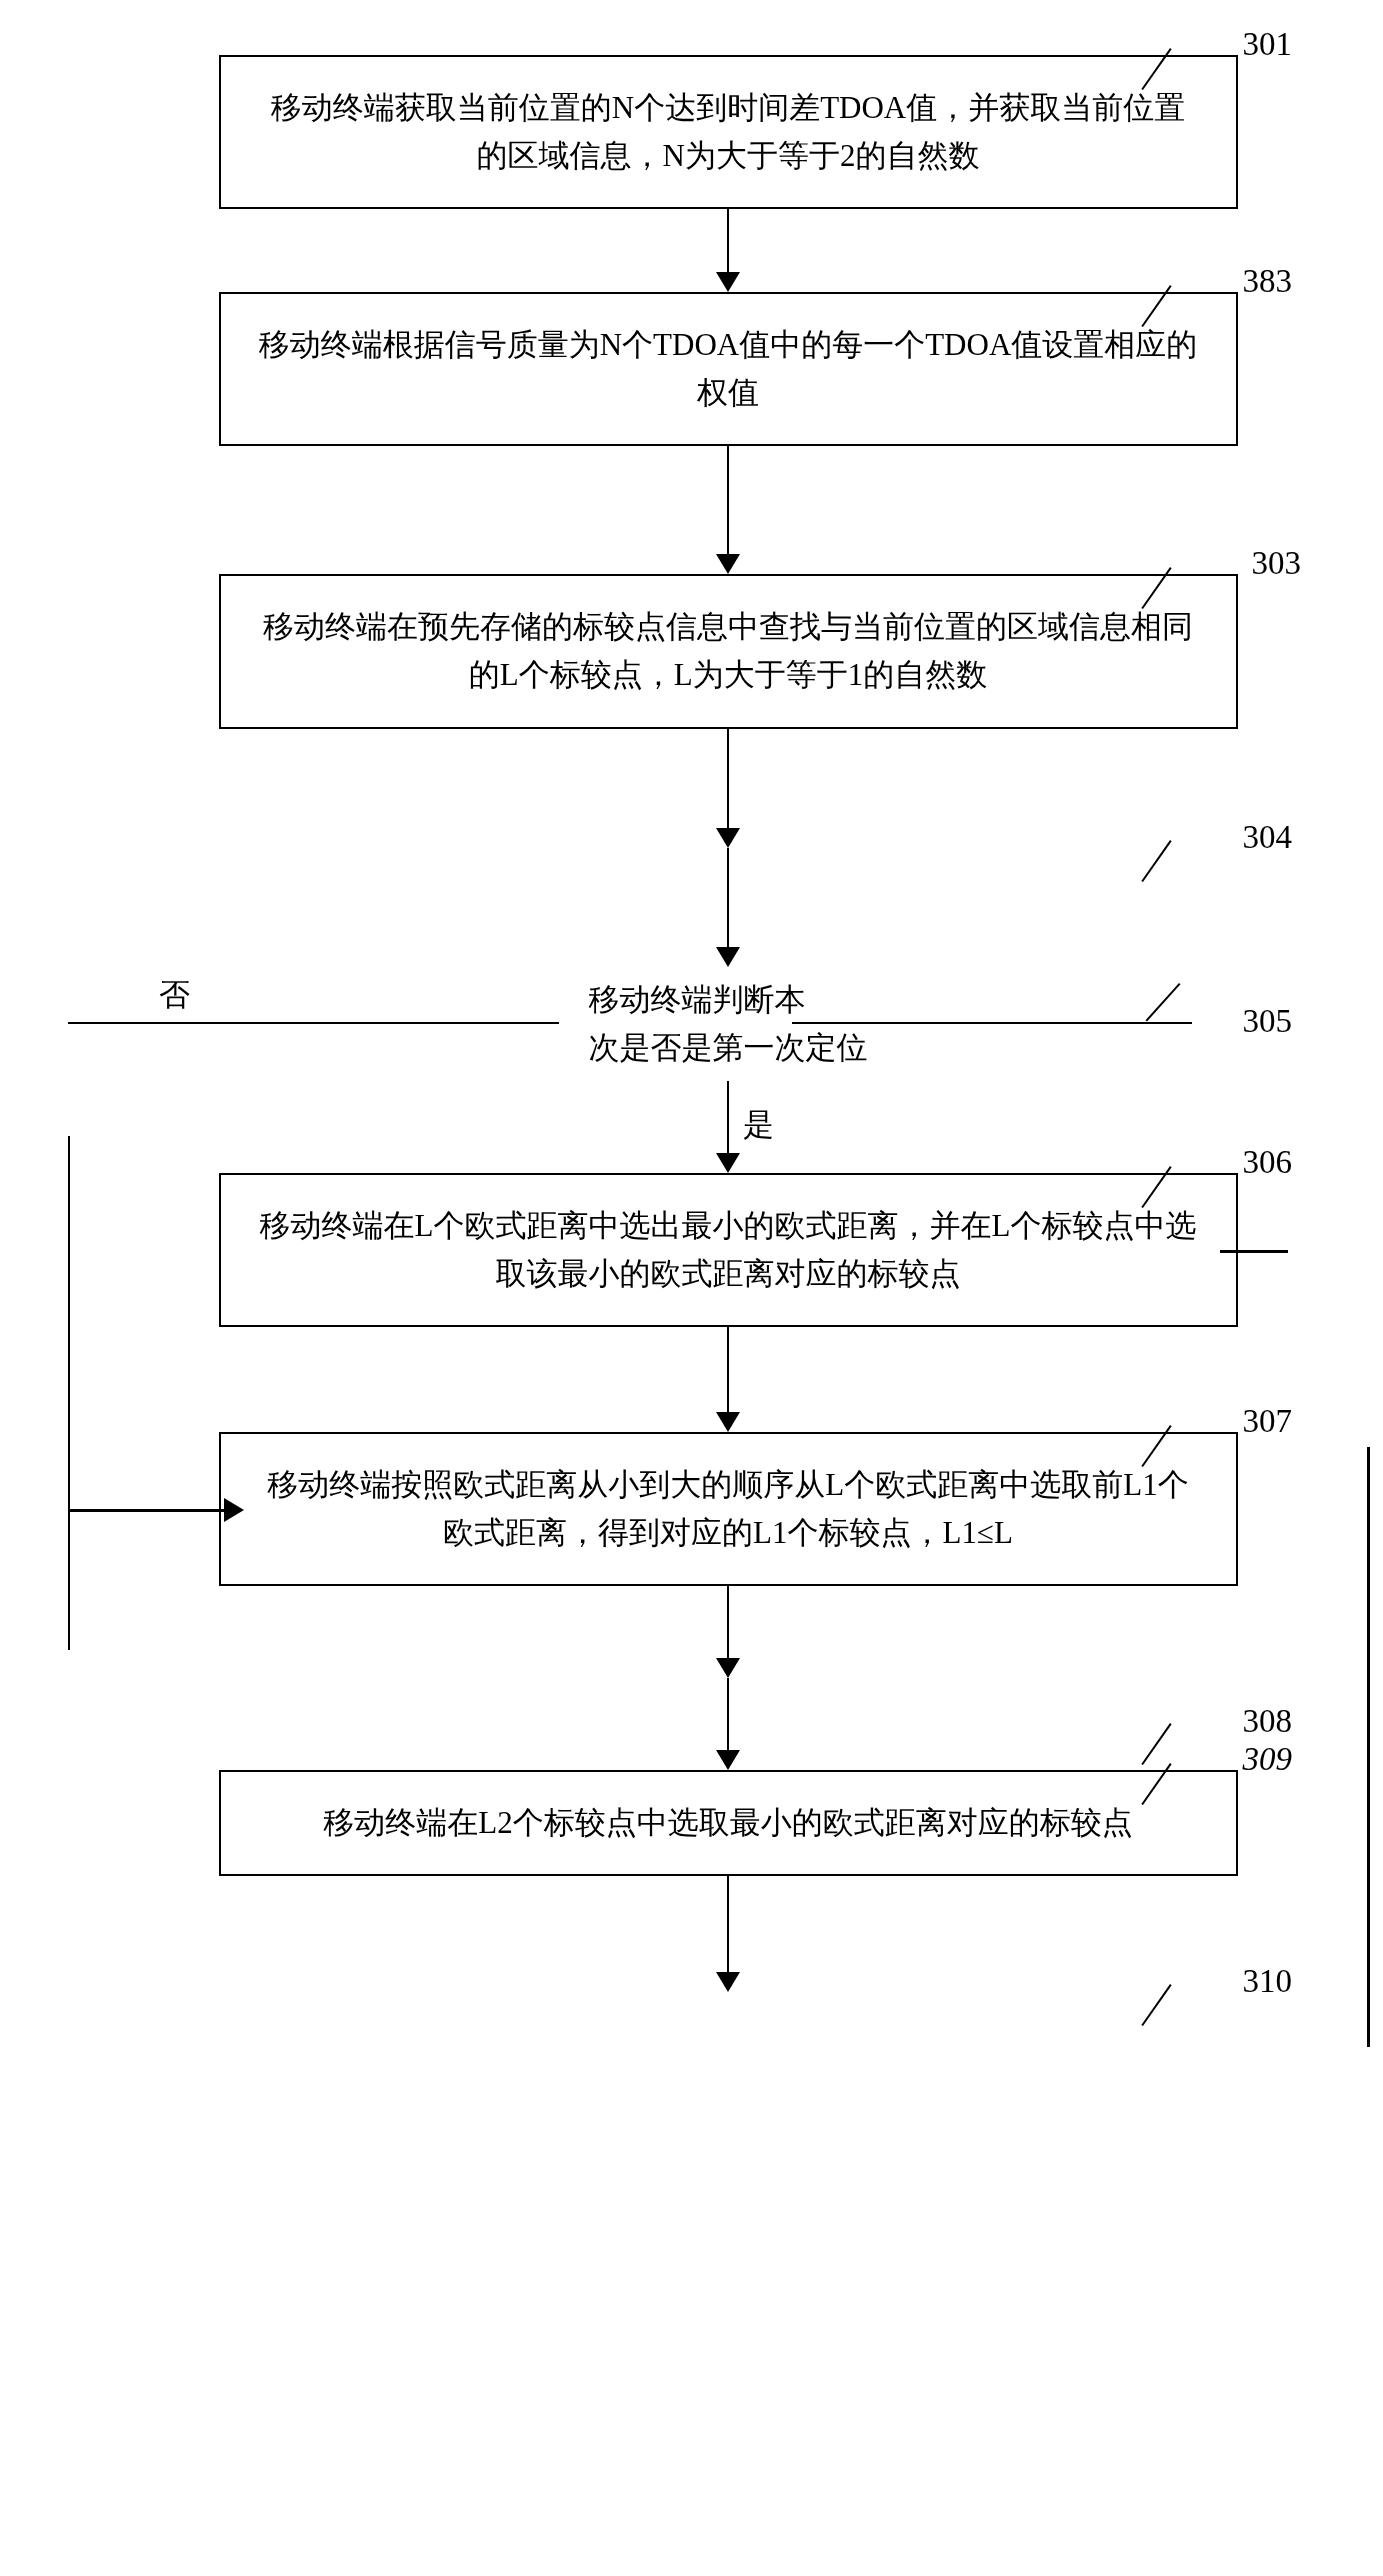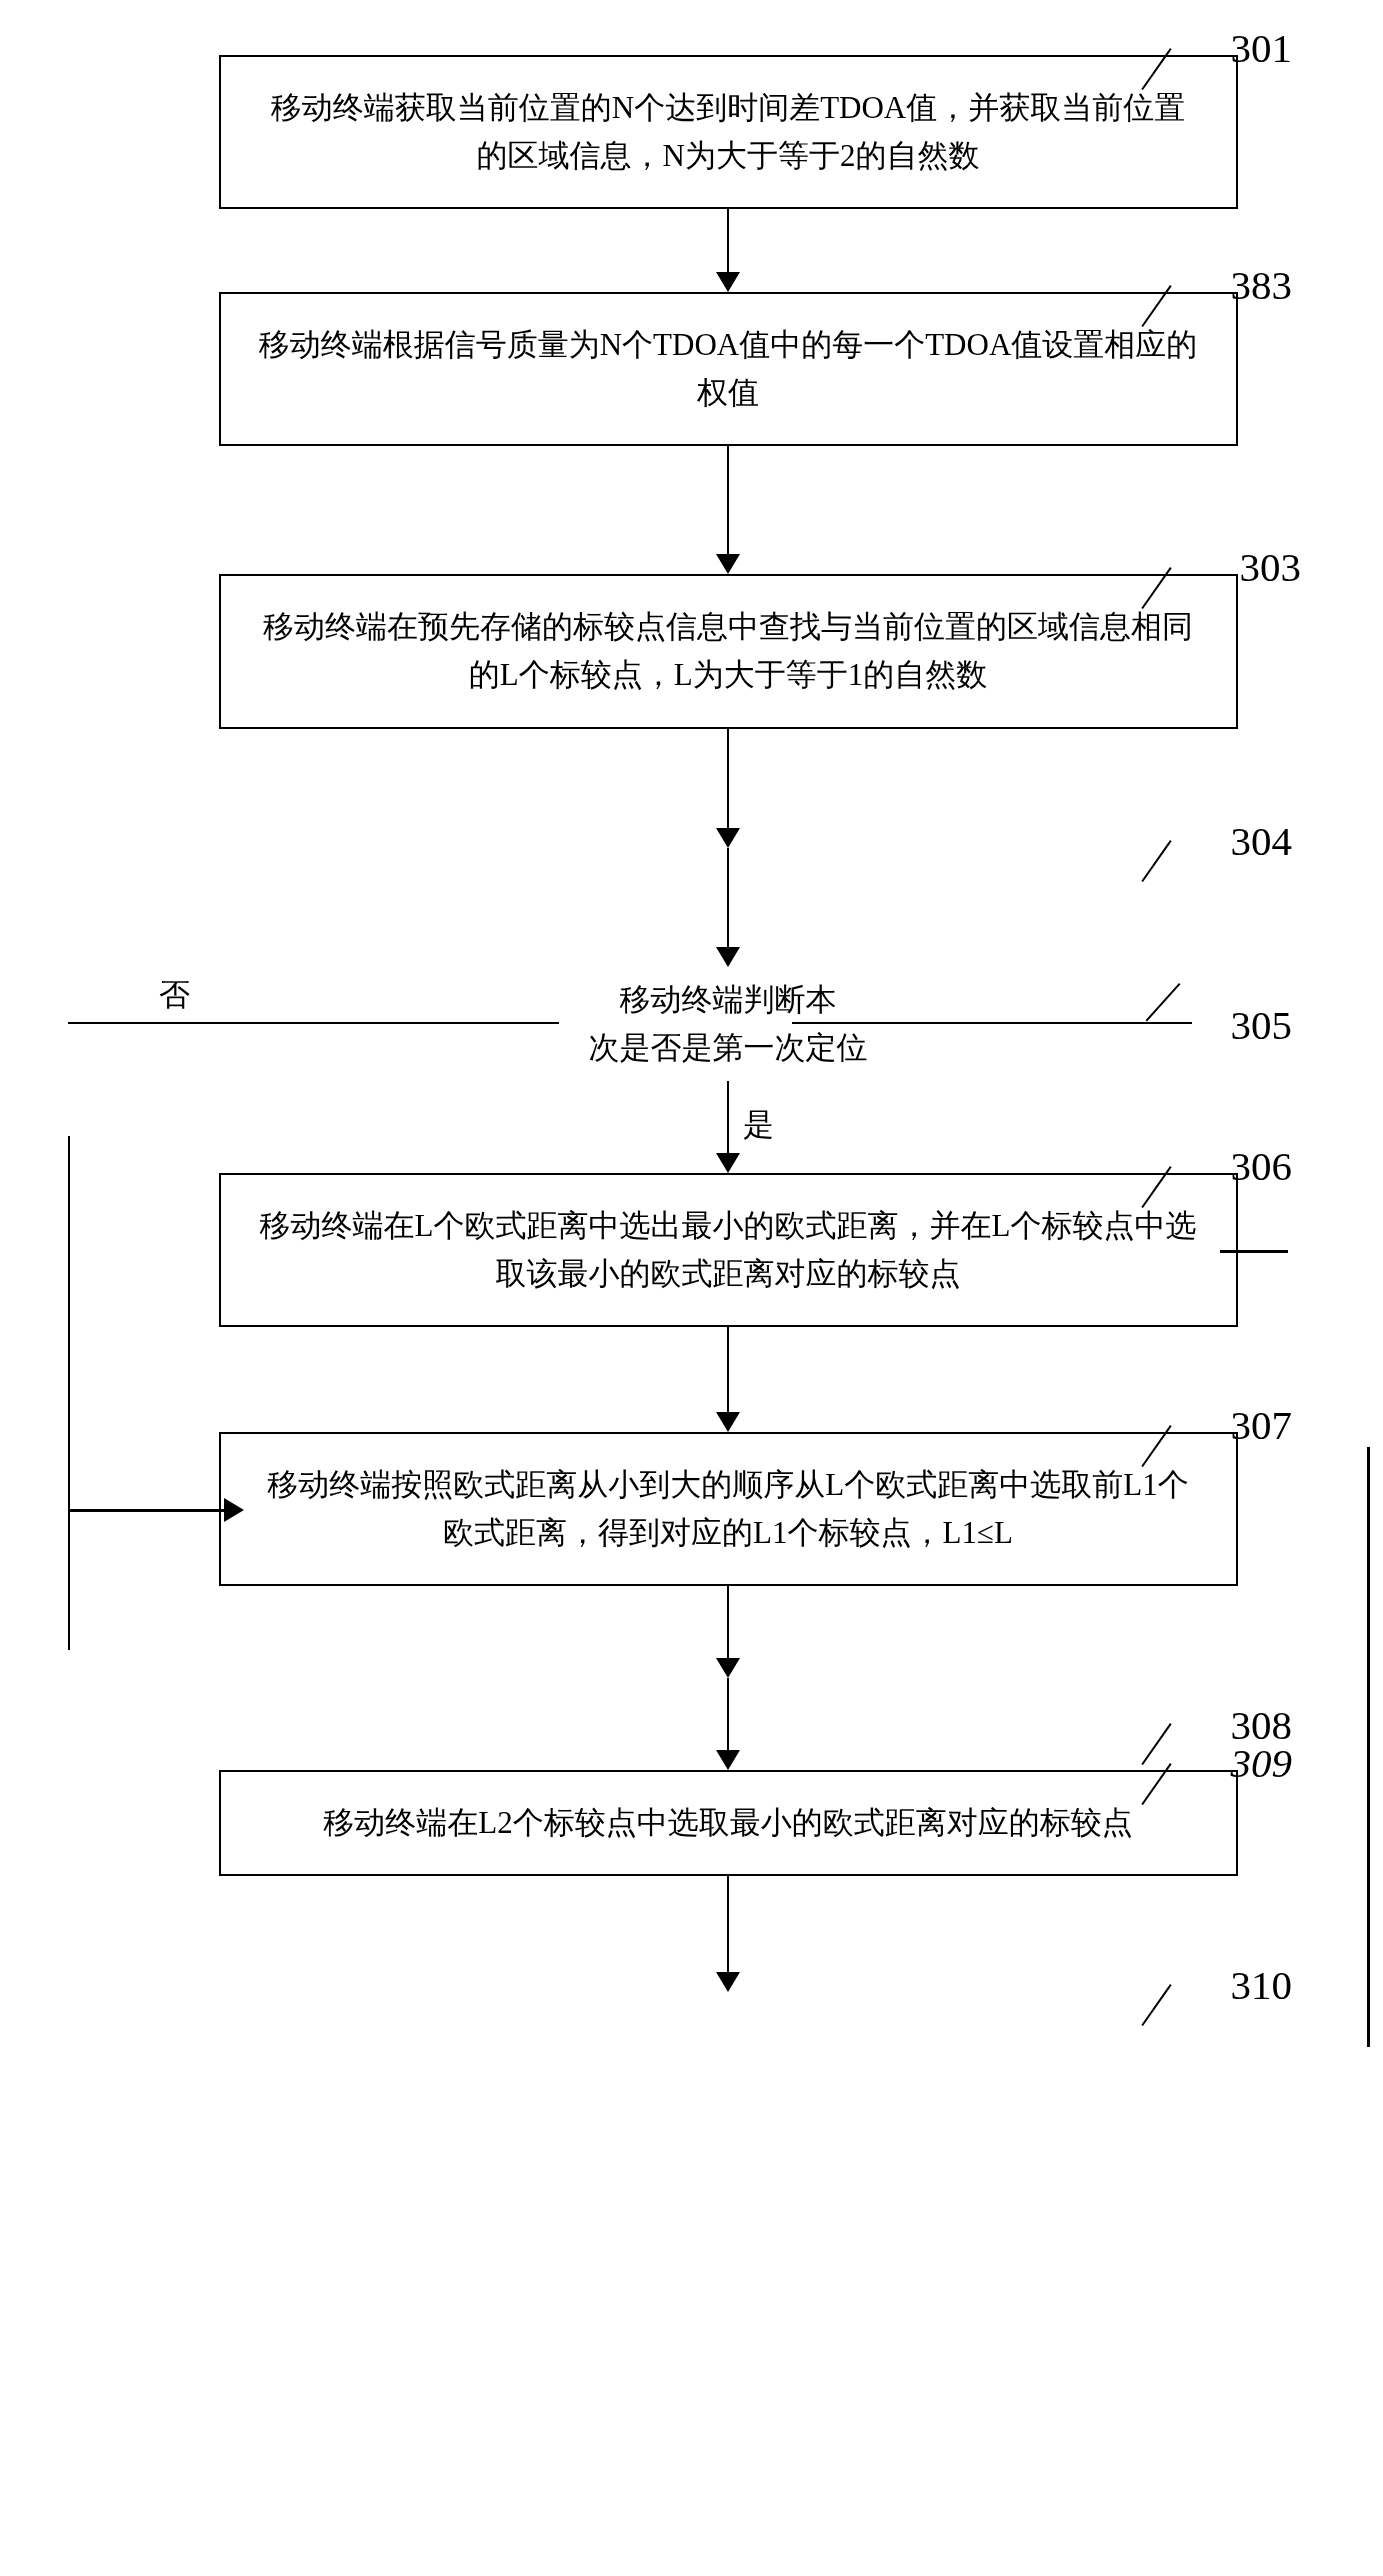--- a/index.html
+++ b/index.html
@@ -29,21 +29,21 @@
     padding: 27px 36px;
     width: 1019px;
     text-align: center;
     font-size: 31px;
     line-height: 1.55;
     background: #fff;
     position: relative;
   }
   .step-num {
     position: absolute;
-    font-size: 41px;
+    font-size: 33px;
     line-height: 1;
   }
   .lead-line {
     position: absolute;
     background: #000;
     height: 2.7px;
   }
   .lead-diag {
     position: absolute;
     width: 50px;
@@ -73,21 +73,20 @@
     position: absolute;
     font-size: 31px;
   }
   .decision-wrap {
     position: relative;
     display: flex;
     justify-content: center;
     width: 100%;
   }
   .decision-text {
-    text-align: center;
     font-size: 31px;
     line-height: 1.55;
     padding: 9px 0;
     position: relative;
     z-index: 2;
   }
   
   .bypass {
     position: absolute;
     border: 2.7px solid #000;

